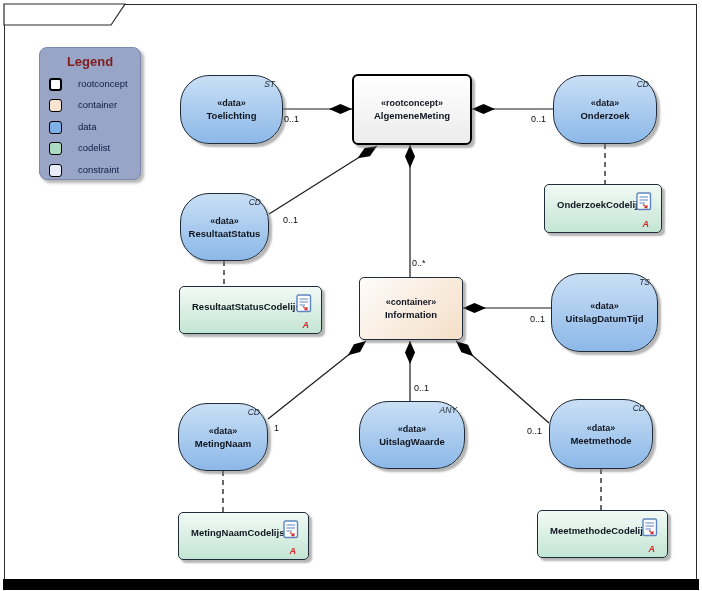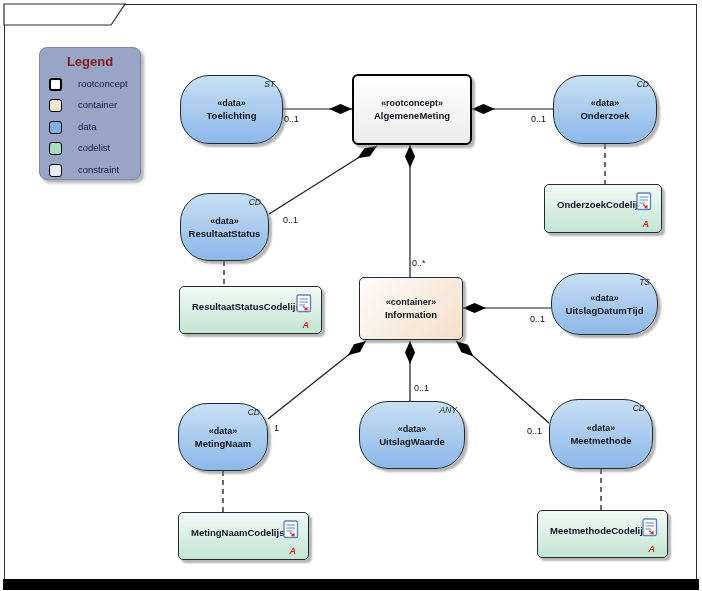--- a/index.html
+++ b/index.html
@@ -53,21 +53,21 @@
   #m-res{left:283px;top:215px;} #m-mu{left:412px;top:258px;}
   #m-udt{left:530px;top:314px;} #m-mn{left:274px;top:423px;}
   #m-uw{left:414px;top:383px;}  #m-mm{left:527px;top:426px;}
 
   
   #n-toelichting{left:180px;top:75px;width:103px;height:69px;}
   #n-algemene{left:352px;top:74px;width:120px;height:71px;}
   #n-onderzoek{left:553px;top:75px;width:104px;height:69px;}
   #n-resultaat{left:180px;top:193px;width:89px;height:68px;}
   #n-meetuitslag{left:359px;top:277px;width:104px;height:63px;}
-  #n-uitslagdatumtijd{left:551px;top:273px;width:107px;height:62px;}
+  #n-uitslagdatumtijd{left:551px;top:273px;width:107px;height:79px;}
   #n-metingnaam{left:178px;top:403px;width:90px;height:68px;}
   #n-uitslagwaarde{left:359px;top:401px;width:106px;height:68px;text-align:center;}
   #n-meetmethode{left:549px;top:399px;width:104px;height:70px;}
   #n-onderzoekcl{left:544px;top:184px;width:118px;height:49px;}
   #n-resultaatcl{left:179px;top:286px;width:143px;height:48px;}
   #n-metingnaamcl{left:178px;top:512px;width:131px;height:48px;}
   #n-meetmethodecl{left:537px;top:510px;width:131px;height:48px;}
 </style>
 </head>
 <body>

